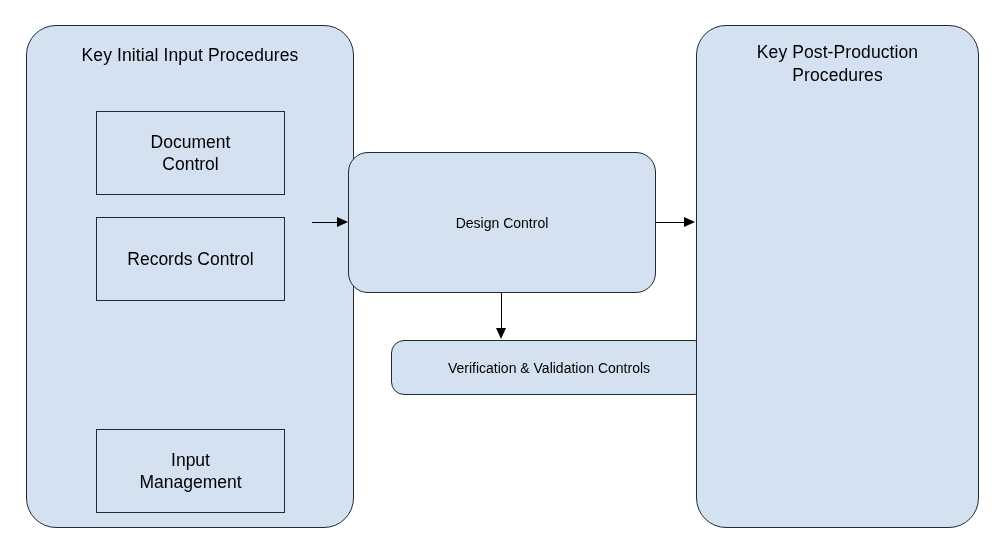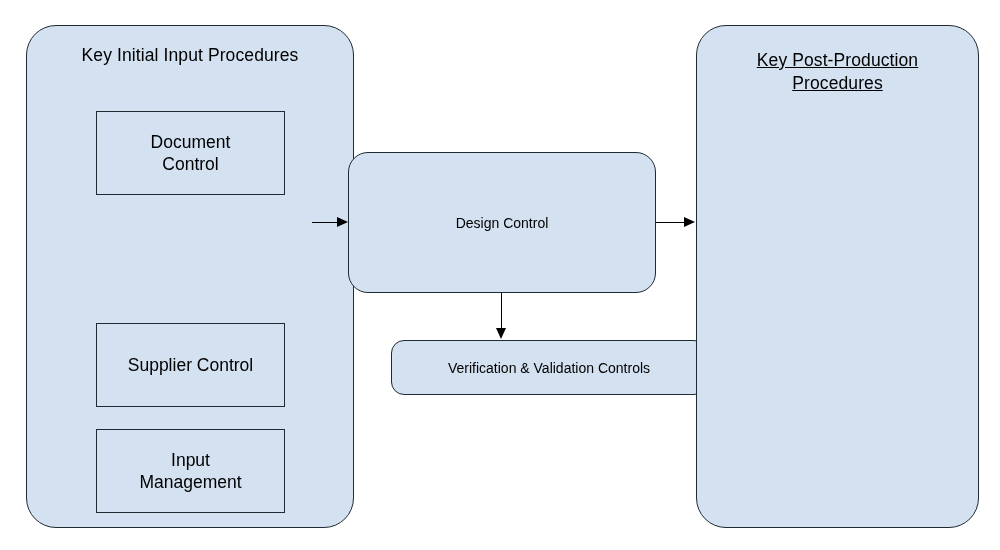--- a/index.html
+++ b/index.html
@@ -36,21 +36,21 @@
     left: 0;
     right: 0;
     text-align: center;
     color: #000000;
     font-size: 17.5px;
     line-height: 23px;
     letter-spacing: 0.1px;
     white-space: pre-line;
   }
   #panel-left .panel-title  { top: 18px; }
-  #panel-right .panel-title { top: 23px; text-decoration: underline; }
+  #panel-right .panel-title { top: 15px; }
 
   
   .proc-box {
     position: absolute;
     box-sizing: border-box;
     background: #d3e1f1;
     border: 1.5px solid #1f2a33;
     border-radius: 0;
     display: flex;
     align-items: center;
@@ -131,22 +131,22 @@
 </head>
 <body>
 
 <div id="canvas">
 
   <div id="panel-left" class="panel col-left">
     <div class="panel-title">Key Initial Input Procedures</div>
 
     <div id="lbox0" class="proc-box">Document Control</div>
 
+    <div id="lbox1" class="proc-box">Records Control</div>
 
-    <div id="lbox2" class="proc-box">Supplier Control</div>
 
     <div id="lbox3" class="proc-box">Input Management</div>
   </div>
 
   <div id="node-design" class="node">Design Control</div>
 
   <div id="node-vv" class="node">Verification &amp; Validation Controls</div>
 
   <div class="edge">
     <div id="edge-left-line" class="edge-line-h"></div>

